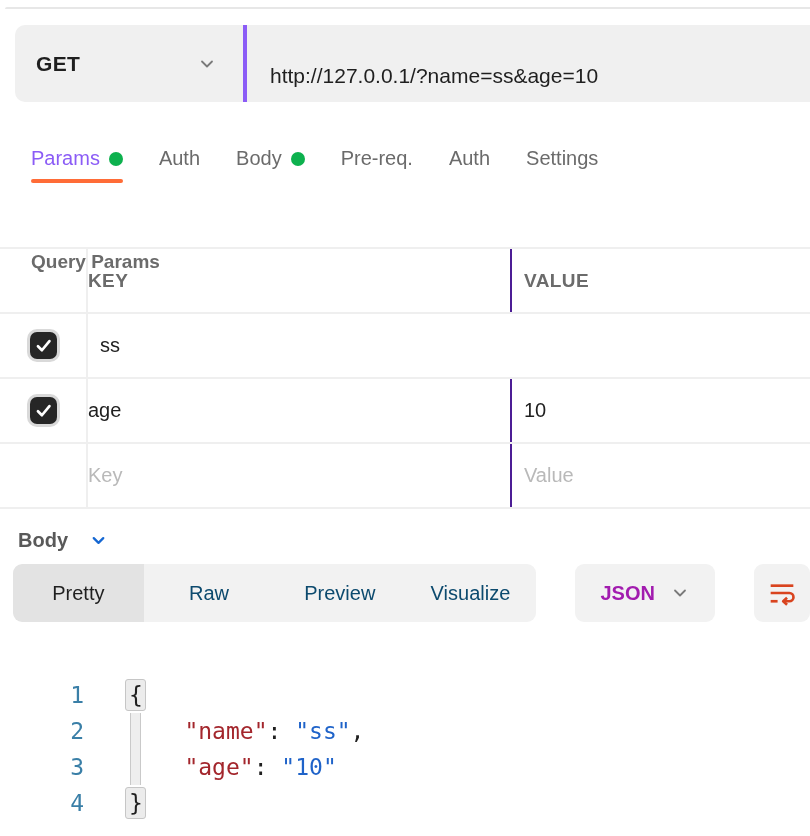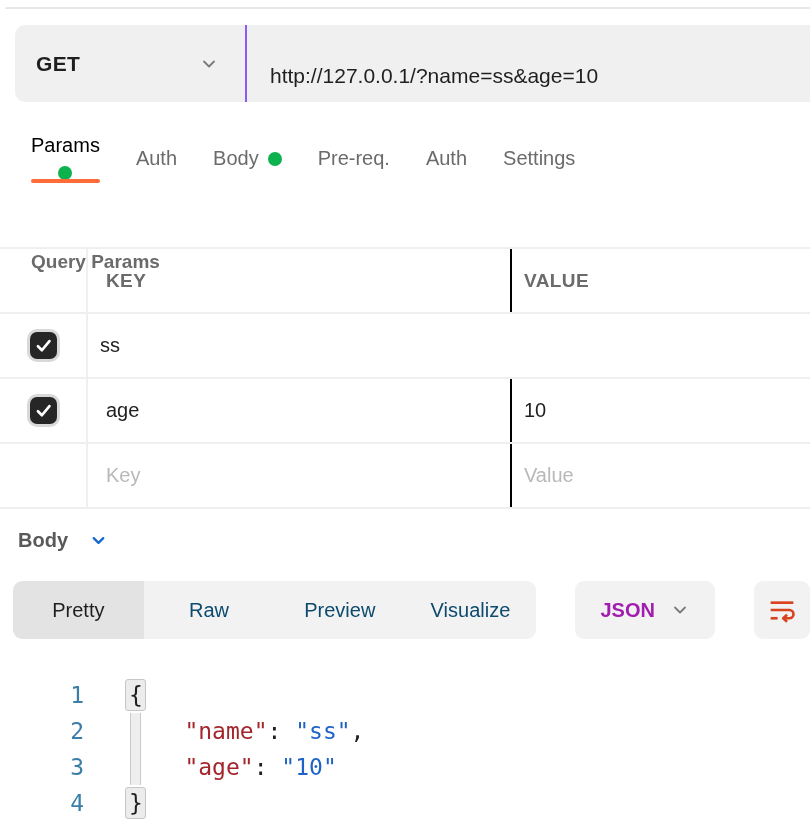--- a/index.html
+++ b/index.html
@@ -7,55 +7,55 @@
     width:810px;height:836px;position:relative;overflow:hidden;
     background:#ffffff;font-family:"Liberation Sans","DejaVu Sans",sans-serif;
     -webkit-font-smoothing:antialiased;
   }
   .top-line{position:absolute;left:5px;top:7px;right:0;height:2px;background:#e7e7e7;border-top-left-radius:2px;}
 
   
   .url-bar{position:absolute;left:15px;top:25px;right:0;height:77px;background:#f0f0f0;
     border-radius:10px 0 0 10px;display:flex;align-items:stretch;}
   .method{width:232px;display:flex;align-items:center;justify-content:space-between;
-    padding:0 26px 0 21px;box-sizing:border-box;border-right:2px solid #8b5cf6;cursor:pointer;}
+    padding:0 26px 0 21px;box-sizing:border-box;border-right:4px solid #8b5cf6;cursor:pointer;}
   .method-label{font-size:21px;font-weight:700;color:#1f1f1f;letter-spacing:.3px;}
   .url-text{display:flex;align-items:center;padding-left:23px;font-size:21px;color:#1f1f1f;white-space:nowrap;margin-top:25px;}
   .chev{flex:none;}
 
   
   .tabs{position:absolute;top:134px;left:31px;right:0;height:49px;display:flex;gap:36px;overflow:hidden;}
   .tab{position:relative;display:flex;align-items:center;gap:9px;font-size:20px;color:#6b6b6b;
     white-space:nowrap;cursor:pointer;}
-  .tab.active{color:#000000;font-weight:500;flex-direction:column;}
+  .tab.active{color:#8b5cf6;font-weight:500;}
   .dot{width:14px;height:14px;border-radius:50%;background:#0db14e;}
   .count{color:#1a7f3a;}
   .underline{position:absolute;left:0;right:0;bottom:0;height:4px;border-radius:3px;background:#ff6c37;}
 
   .section-title{position:absolute;top:203px;left:31px;font-size:19px;font-weight:700;color:#6b6b6b;margin-top:48px;}
 
   
   .params-table{position:absolute;top:247px;left:0;right:0;border-bottom:2px solid #efefef;}
   .prow{display:grid;grid-template-columns:88px 424px 1fr;height:65px;border-top:2px solid #efefef;box-sizing:border-box;}
   .pcell{display:flex;align-items:center;box-sizing:border-box;overflow:hidden;}
   .cbcell{justify-content:center;border-right:2px solid #efefef;}
-  .keycell{padding-left:18px;border-right:2px solid #000000;}
+  .keycell{border-right:2px solid #4c1d95;}
   .valcell{padding-left:12px;}
   .hdr{font-size:19px;font-weight:700;color:#6b6b6b;letter-spacing:.4px;}
   .cellval{font-size:20px;color:#1f1f1f;}
   .ph{font-size:20px;color:#b9b9b9;}
   .checkbox{width:27px;height:27px;background:#262626;border-radius:7px;box-shadow:0 0 0 3px #d9d9d9;
     display:flex;align-items:center;justify-content:center;cursor:pointer;}
 
   
   .body-row{position:absolute;top:529px;left:18px;display:flex;align-items:center;gap:21px;cursor:pointer;}
   .body-label{font-size:20px;font-weight:700;color:#595959;}
 
   
-  .toolbar{position:absolute;top:581px;left:13px;right:0;height:58px;display:flex;gap:24px;}
+  .toolbar{position:absolute;top:564px;left:13px;right:0;height:58px;display:flex;gap:24px;}
   .segmented{width:565px;background:#f2f2f2;border-radius:9px;display:flex;overflow:hidden;}
   .seg{flex:1;display:flex;align-items:center;justify-content:center;font-size:20px;color:#0c4a6e;cursor:pointer;}
   .seg.active{background:#e3e3e3;border-radius:9px 0 0 9px;color:#1f1f1f;}
   .json-btn{margin-left:15px;width:152px;background:#f2f2f2;border-radius:9px;display:flex;
     align-items:center;justify-content:center;gap:15px;font-size:20px;font-weight:700;color:#a21caf;cursor:pointer;}
   .wrap-btn{margin-left:15px;width:60px;background:#f2f2f2;border-radius:9px;display:flex;
     align-items:center;justify-content:center;cursor:pointer;}
 
   
   .code{position:absolute;top:668px;left:0;right:0;bottom:0;padding-top:9px;

